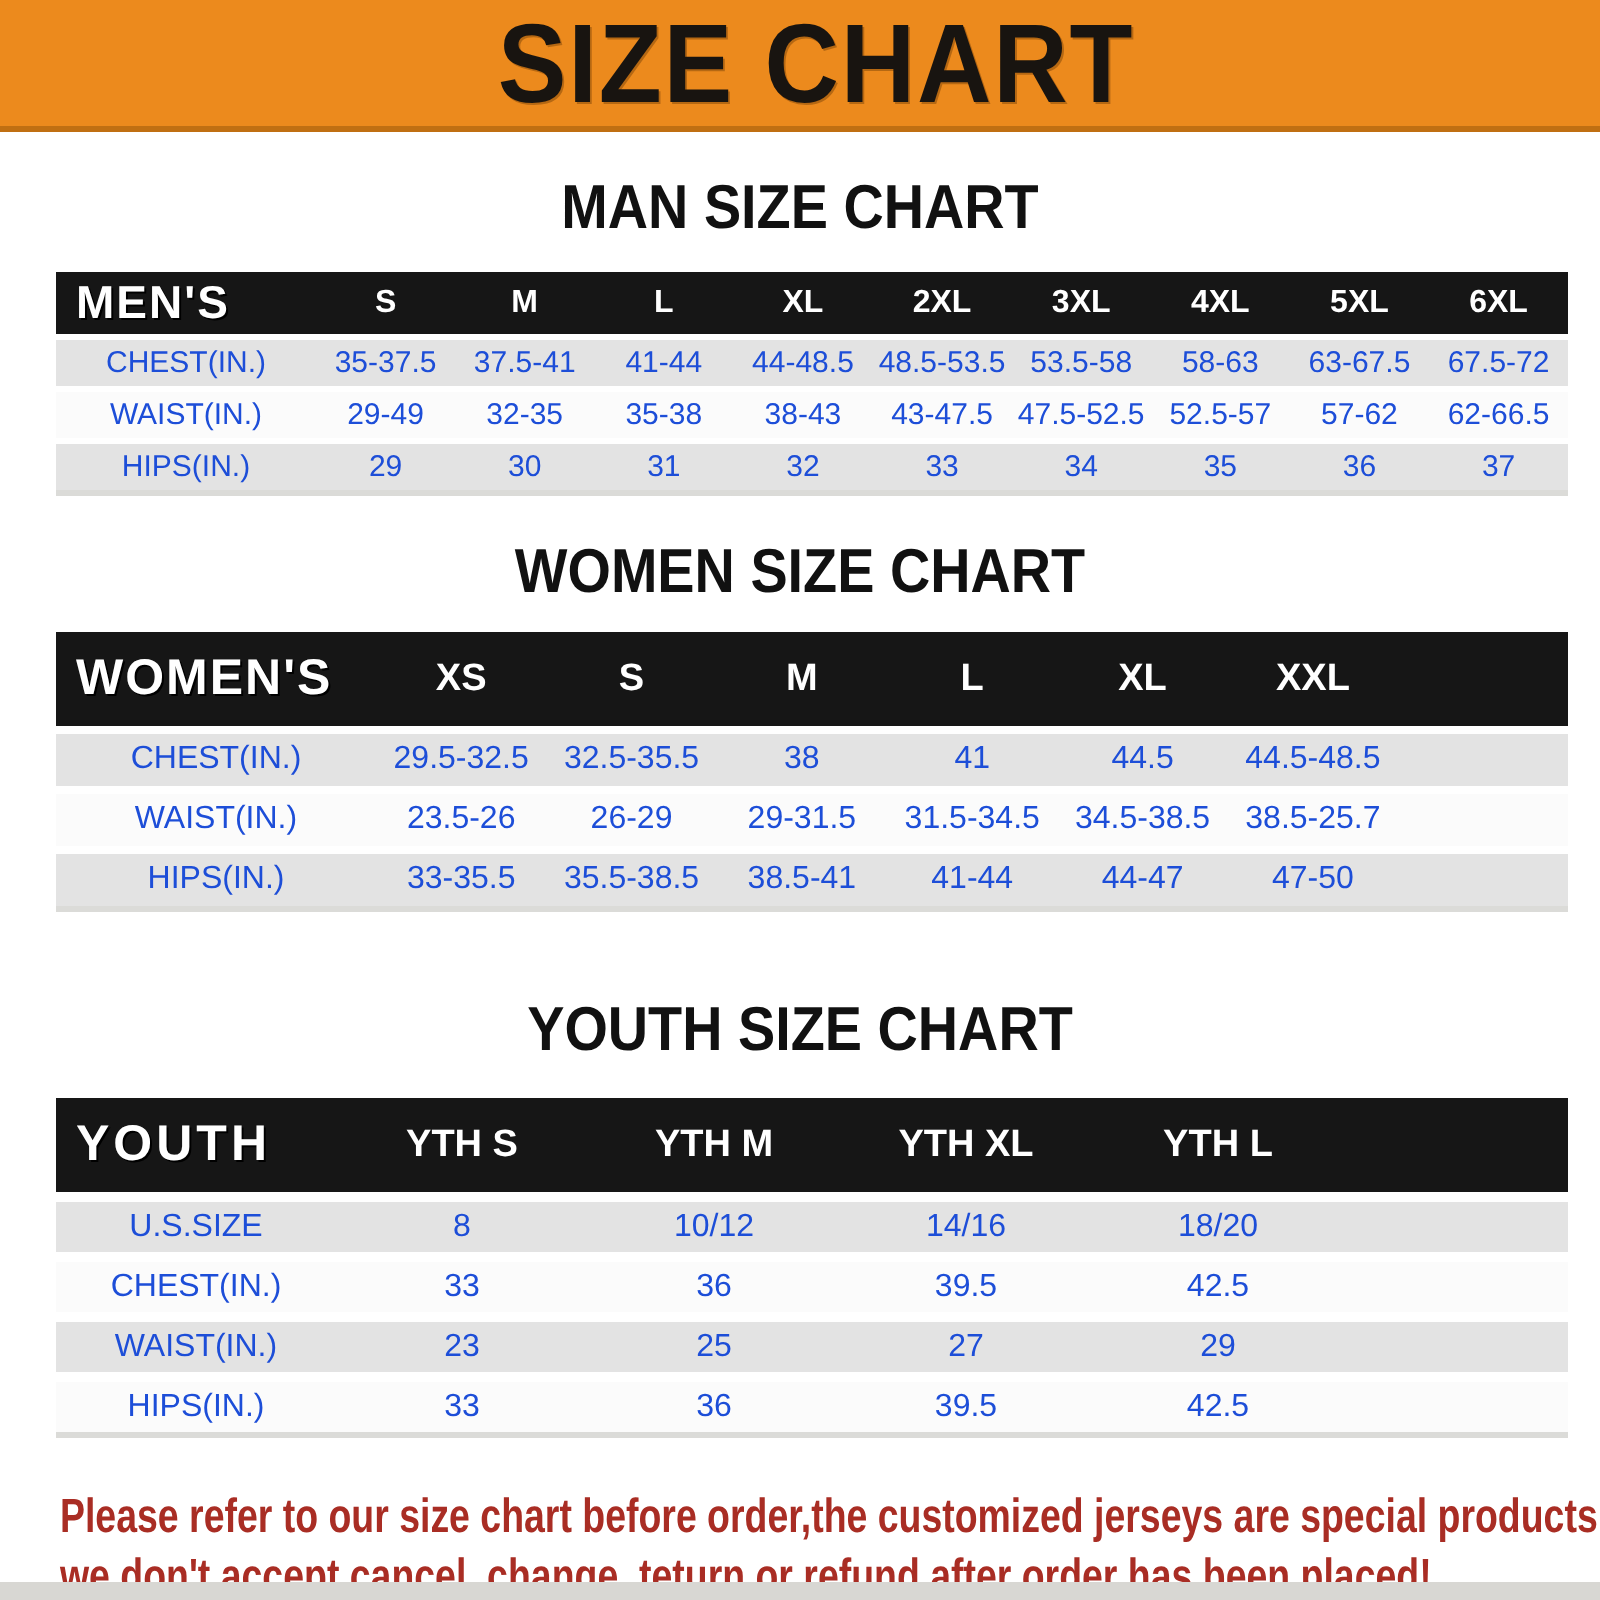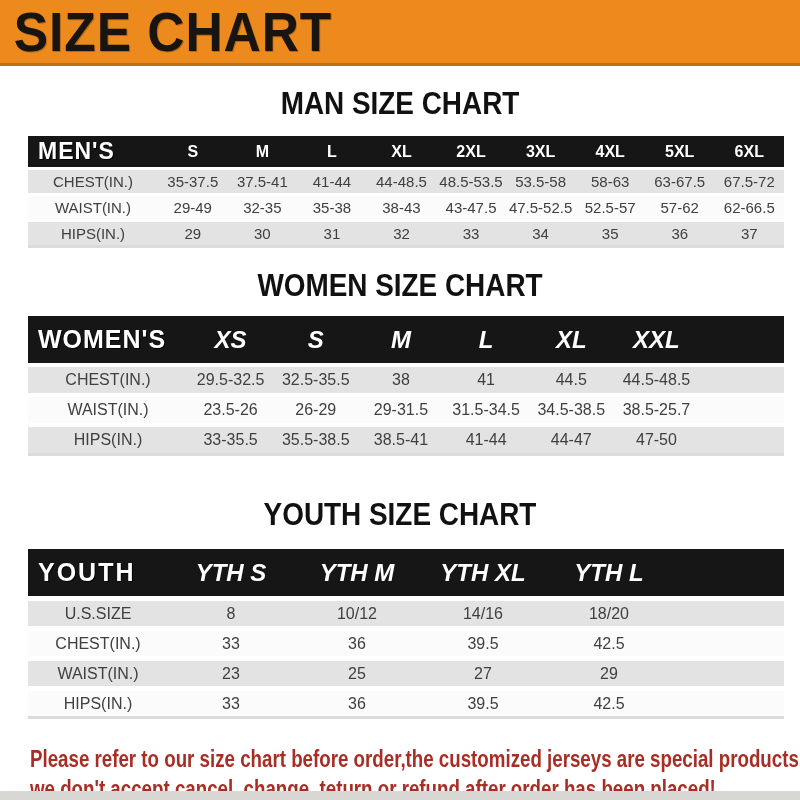--- a/index.html
+++ b/index.html
@@ -6,21 +6,21 @@
   body{
     width:800px;height:800px;position:relative;overflow:hidden;
     background:#ffffff;
     font-family:"Liberation Sans", sans-serif;
   }
   
   .banner{
     height:63px;
     background:var(--banner-bg,#EC8A1D);
     border-bottom:3px solid #C06F12;
-    display:flex;align-items:center;justify-content:flex-start;
+    display:flex;align-items:center;justify-content:center;padding-left:16px;
   }
   .banner-text{
     font-size:56px;font-weight:bold;color:#181410;
     letter-spacing:1px;line-height:1;
     transform:scale(0.92,1.0);
     text-shadow:1px 1px 0 rgba(80,40,0,.35);
   }
   
   .section-title{
     font-size:31px;font-weight:bold;color:#111;
@@ -29,40 +29,40 @@
   }
   .sec-0 .section-title{margin:21px 0 15px;}
   .sec-1 .section-title{margin:21px 0 13px;}
   .sec-2 .section-title{margin:42px 0 17px;}
   
   .size-table{margin:4px 16px 0 28px;border-bottom:3px solid #DBDBD8;}
   .trow{display:flex;align-items:center;box-sizing:border-box;}
   .trow.header{background:var(--header-bg,#161616);color:#fff;}
   .sec-0 .trow.header{height:31px;}
   .sec-1 .trow.header,.sec-2 .trow.header{height:47px;}
-  .trow.data{color:#404040;}
+  .trow.data{color:#1d4ed8;}
   .trow.gray{background:var(--row-gray,#E3E3E3);}
   .trow.white{background:#FBFBFB;}
   .sec-0 .trow.data{height:23px;margin-top:3px;}
   .sec-1 .trow.data{height:26px;margin-top:4px;}
   .sec-2 .trow.data{height:25px;margin-top:5px;}
   .cell{box-sizing:border-box;}
   .corner{font-weight:bold;padding-left:10px;letter-spacing:1px;
           text-shadow:1px 1px 0 #000;}
   .sec-0 .corner{width:130px;font-size:23px;}
   .sec-1 .corner{width:160px;font-size:25px;}
   .sec-2 .corner{width:140px;font-size:25px;letter-spacing:2px;}
   .rlabel{text-align:center;}
   .sec-0 .rlabel{width:130px;font-size:15px;}
   .sec-1 .rlabel{width:160px;font-size:16px;}
   .sec-2 .rlabel{width:140px;font-size:16px;}
   .col,.val{flex:1;text-align:center;}
   .col{font-weight:bold;}
   .sec-0 .col{font-size:16px;}
-  .sec-1 .col,.sec-2 .col{font-size:24px;font-style:italic;}
+  .sec-1 .col,.sec-2 .col{font-size:19px;}
   .sec-0 .val{font-size:15px;}
   .sec-1 .val,.sec-2 .val{font-size:16px;}
   
   .sec-1 .trow::after{content:"";flex:0 0 85px;}
   .sec-2 .trow::after{content:"";flex:0 0 112px;}
   
   .footer{margin:25px 0 0 30px;color:var(--footer-red,#A92D24);}
   .footer-line{
     font-size:24px;line-height:30px;white-space:nowrap;
     transform:scaleX(0.78);transform-origin:0 50%;

